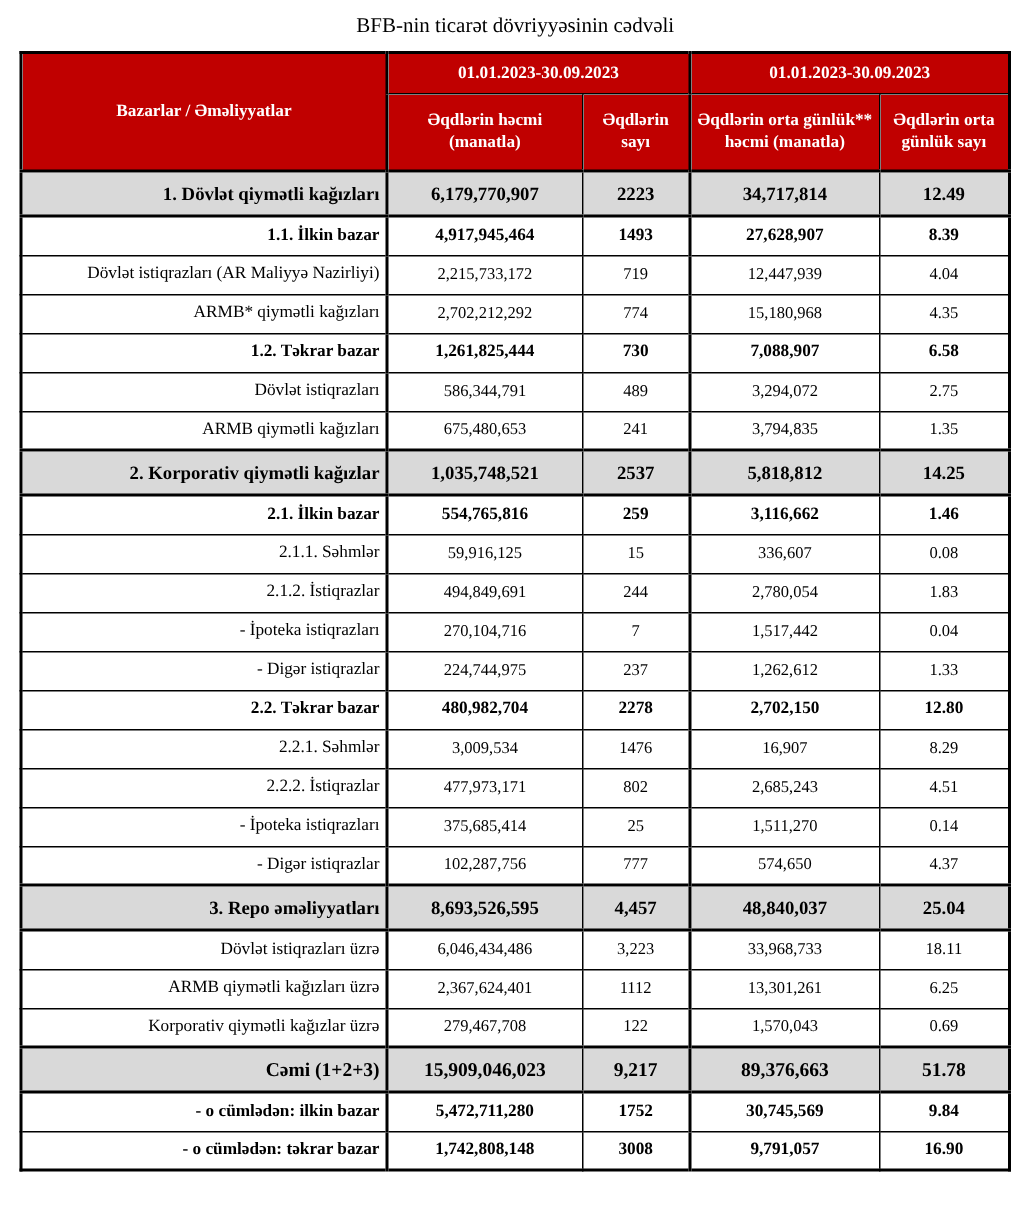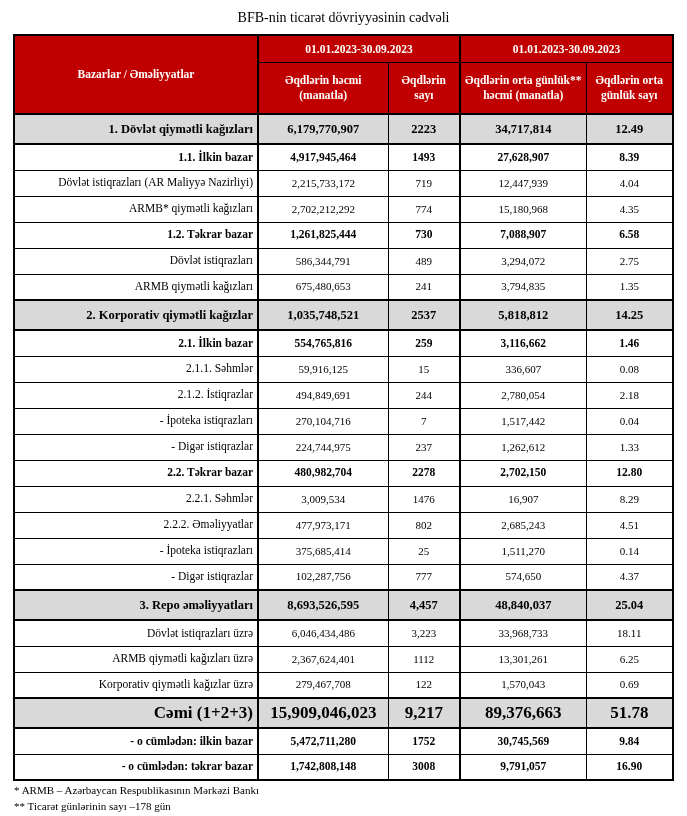--- a/index.html
+++ b/index.html
@@ -65,21 +65,21 @@
   .r-subhead td, .r-totalsub td { font-weight: bold; font-size: 11.5px; }
 
   .r-section td, .r-total td {
     background: var(--section-gray, #D9D9D9);
     font-weight: bold;
     font-size: 12.5px;
     height: 30px;
     border-top-width: 2px;
     border-bottom-width: 2px;
   }
-  .r-total td { font-size: 17px; }
+  .r-total td { font-size: 13px; }
   .r-totalsub td { border-bottom-width: 1px; }
 
   .footnotes {
     width: 659px;
     margin: 2px auto 0 auto;
     font-size: 11px;
     line-height: 1.45;
     text-align: left;
   }
 </style>
@@ -180,21 +180,21 @@
           <td class="num c1">59,916,125</td>
           <td class="num c2">15</td>
           <td class="num c3">336,607</td>
           <td class="num c4">0.08</td>
         </tr>
         <tr class="r-plain">
           <td class="lbl ind0 c0">2.1.2. İstiqrazlar</td>
           <td class="num c1">494,849,691</td>
           <td class="num c2">244</td>
           <td class="num c3">2,780,054</td>
-          <td class="num c4">2.18</td>
+          <td class="num c4">1.83</td>
         </tr>
         <tr class="r-plain">
           <td class="lbl ind2 c0">- İpoteka istiqrazları</td>
           <td class="num c1">270,104,716</td>
           <td class="num c2">7</td>
           <td class="num c3">1,517,442</td>
           <td class="num c4">0.04</td>
         </tr>
         <tr class="r-plain">
           <td class="lbl ind2 c0">- Digər istiqrazlar</td>
@@ -211,21 +211,21 @@
           <td class="num c4">12.80</td>
         </tr>
         <tr class="r-plain">
           <td class="lbl ind0 c0">2.2.1. Səhmlər</td>
           <td class="num c1">3,009,534</td>
           <td class="num c2">1476</td>
           <td class="num c3">16,907</td>
           <td class="num c4">8.29</td>
         </tr>
         <tr class="r-plain">
-          <td class="lbl ind0 c0">2.2.2. Əməliyyatlar</td>
+          <td class="lbl ind0 c0">2.2.2. İstiqrazlar</td>
           <td class="num c1">477,973,171</td>
           <td class="num c2">802</td>
           <td class="num c3">2,685,243</td>
           <td class="num c4">4.51</td>
         </tr>
         <tr class="r-plain">
           <td class="lbl ind2 c0">- İpoteka istiqrazları</td>
           <td class="num c1">375,685,414</td>
           <td class="num c2">25</td>
           <td class="num c3">1,511,270</td>
@@ -283,18 +283,14 @@
         <tr class="r-totalsub">
           <td class="lbl ind2 c0">- o cümlədən: təkrar bazar</td>
           <td class="num c1">1,742,808,148</td>
           <td class="num c2">3008</td>
           <td class="num c3">9,791,057</td>
           <td class="num c4">16.90</td>
         </tr>
       </tbody>
   </table>
 
-  <div class="footnotes">
-    <div>* ARMB – Azərbaycan Respublikasının Mərkəzi Bankı</div>
-    <div>** Ticarət günlərinin sayı –178 gün</div>
-  </div>
 
 </div>
 
 </body></html>

